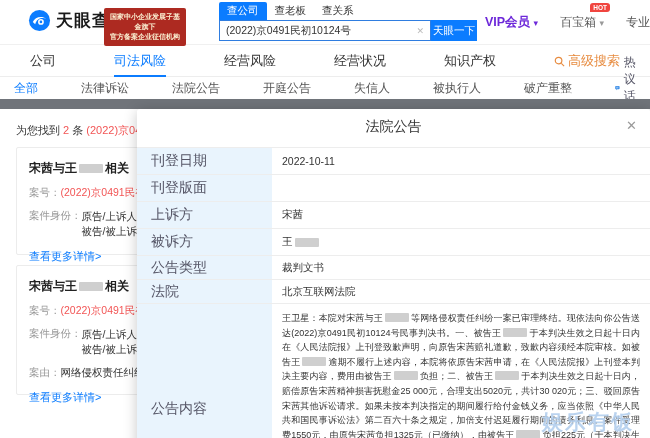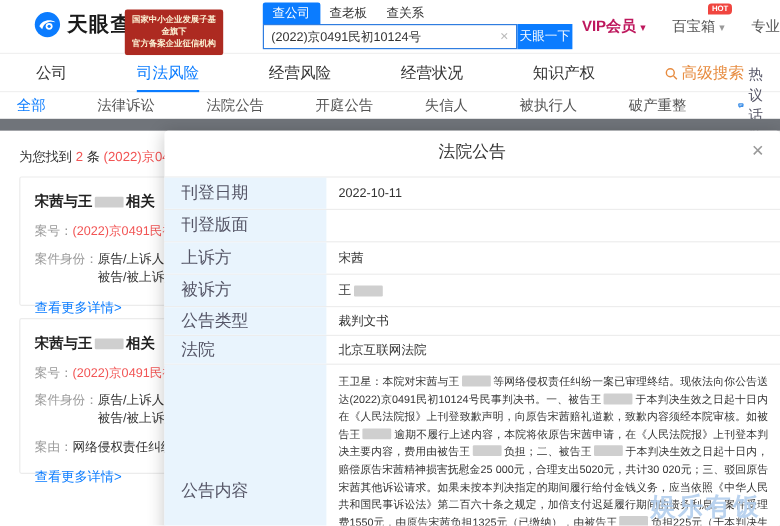--- a/index.html
+++ b/index.html
@@ -22,21 +22,21 @@
   .search-tab { padding:2px 8px; color:#333; cursor:pointer; }
   .search-tab.active { background:#0b7cff; color:#fff; border-radius:2px 2px 0 0; }
   .search-row { display:flex; }
   .search-input { position:relative; width:212px; height:21px; border:1px solid #2f7de0; background:#fff;
     display:flex; align-items:center; }
   .search-value { font-size:10.5px; color:#333; padding-left:6px; flex:1; white-space:nowrap; overflow:hidden; }
   .clear-icon { font-size:9px; color:#bbb; padding:0 6px; cursor:pointer; }
   .search-btn { width:46px; height:21px; background:#0b7cff; color:#fff; font-size:10.5px; border:none;
     cursor:pointer; line-height:21px; text-align:center; }
   .header-right { position:absolute; right:0; top:0; height:45px; display:flex; align-items:center; }
-  .vip { color:#be185d; font-weight:bold; font-size:12.5px; margin-right:22px; cursor:pointer; }
+  .vip { color:#6d28d9; font-weight:bold; font-size:12.5px; margin-right:22px; cursor:pointer; }
   .vip .caret { font-size:9px; }
   .baibaoxiang { position:relative; color:#555; font-size:12px; margin-right:22px; cursor:pointer; }
   .baibaoxiang .caret { font-size:9px; color:#999; }
   .hot-badge { position:absolute; top:-11px; right:-6px; background:#f0453f; color:#fff; font-size:6.5px;
     font-weight:bold; padding:1px 3px; border-radius:3px 3px 3px 0; }
   .pro { color:#555; font-size:12px; width:24px; overflow:hidden; white-space:nowrap; cursor:pointer; }
 
   
   .nav { position:absolute; top:46px; left:0; width:650px; height:31px; background:#fff;
     border-bottom:1px solid #ededed; display:flex; align-items:center; padding-left:30px;gap:28px; }

